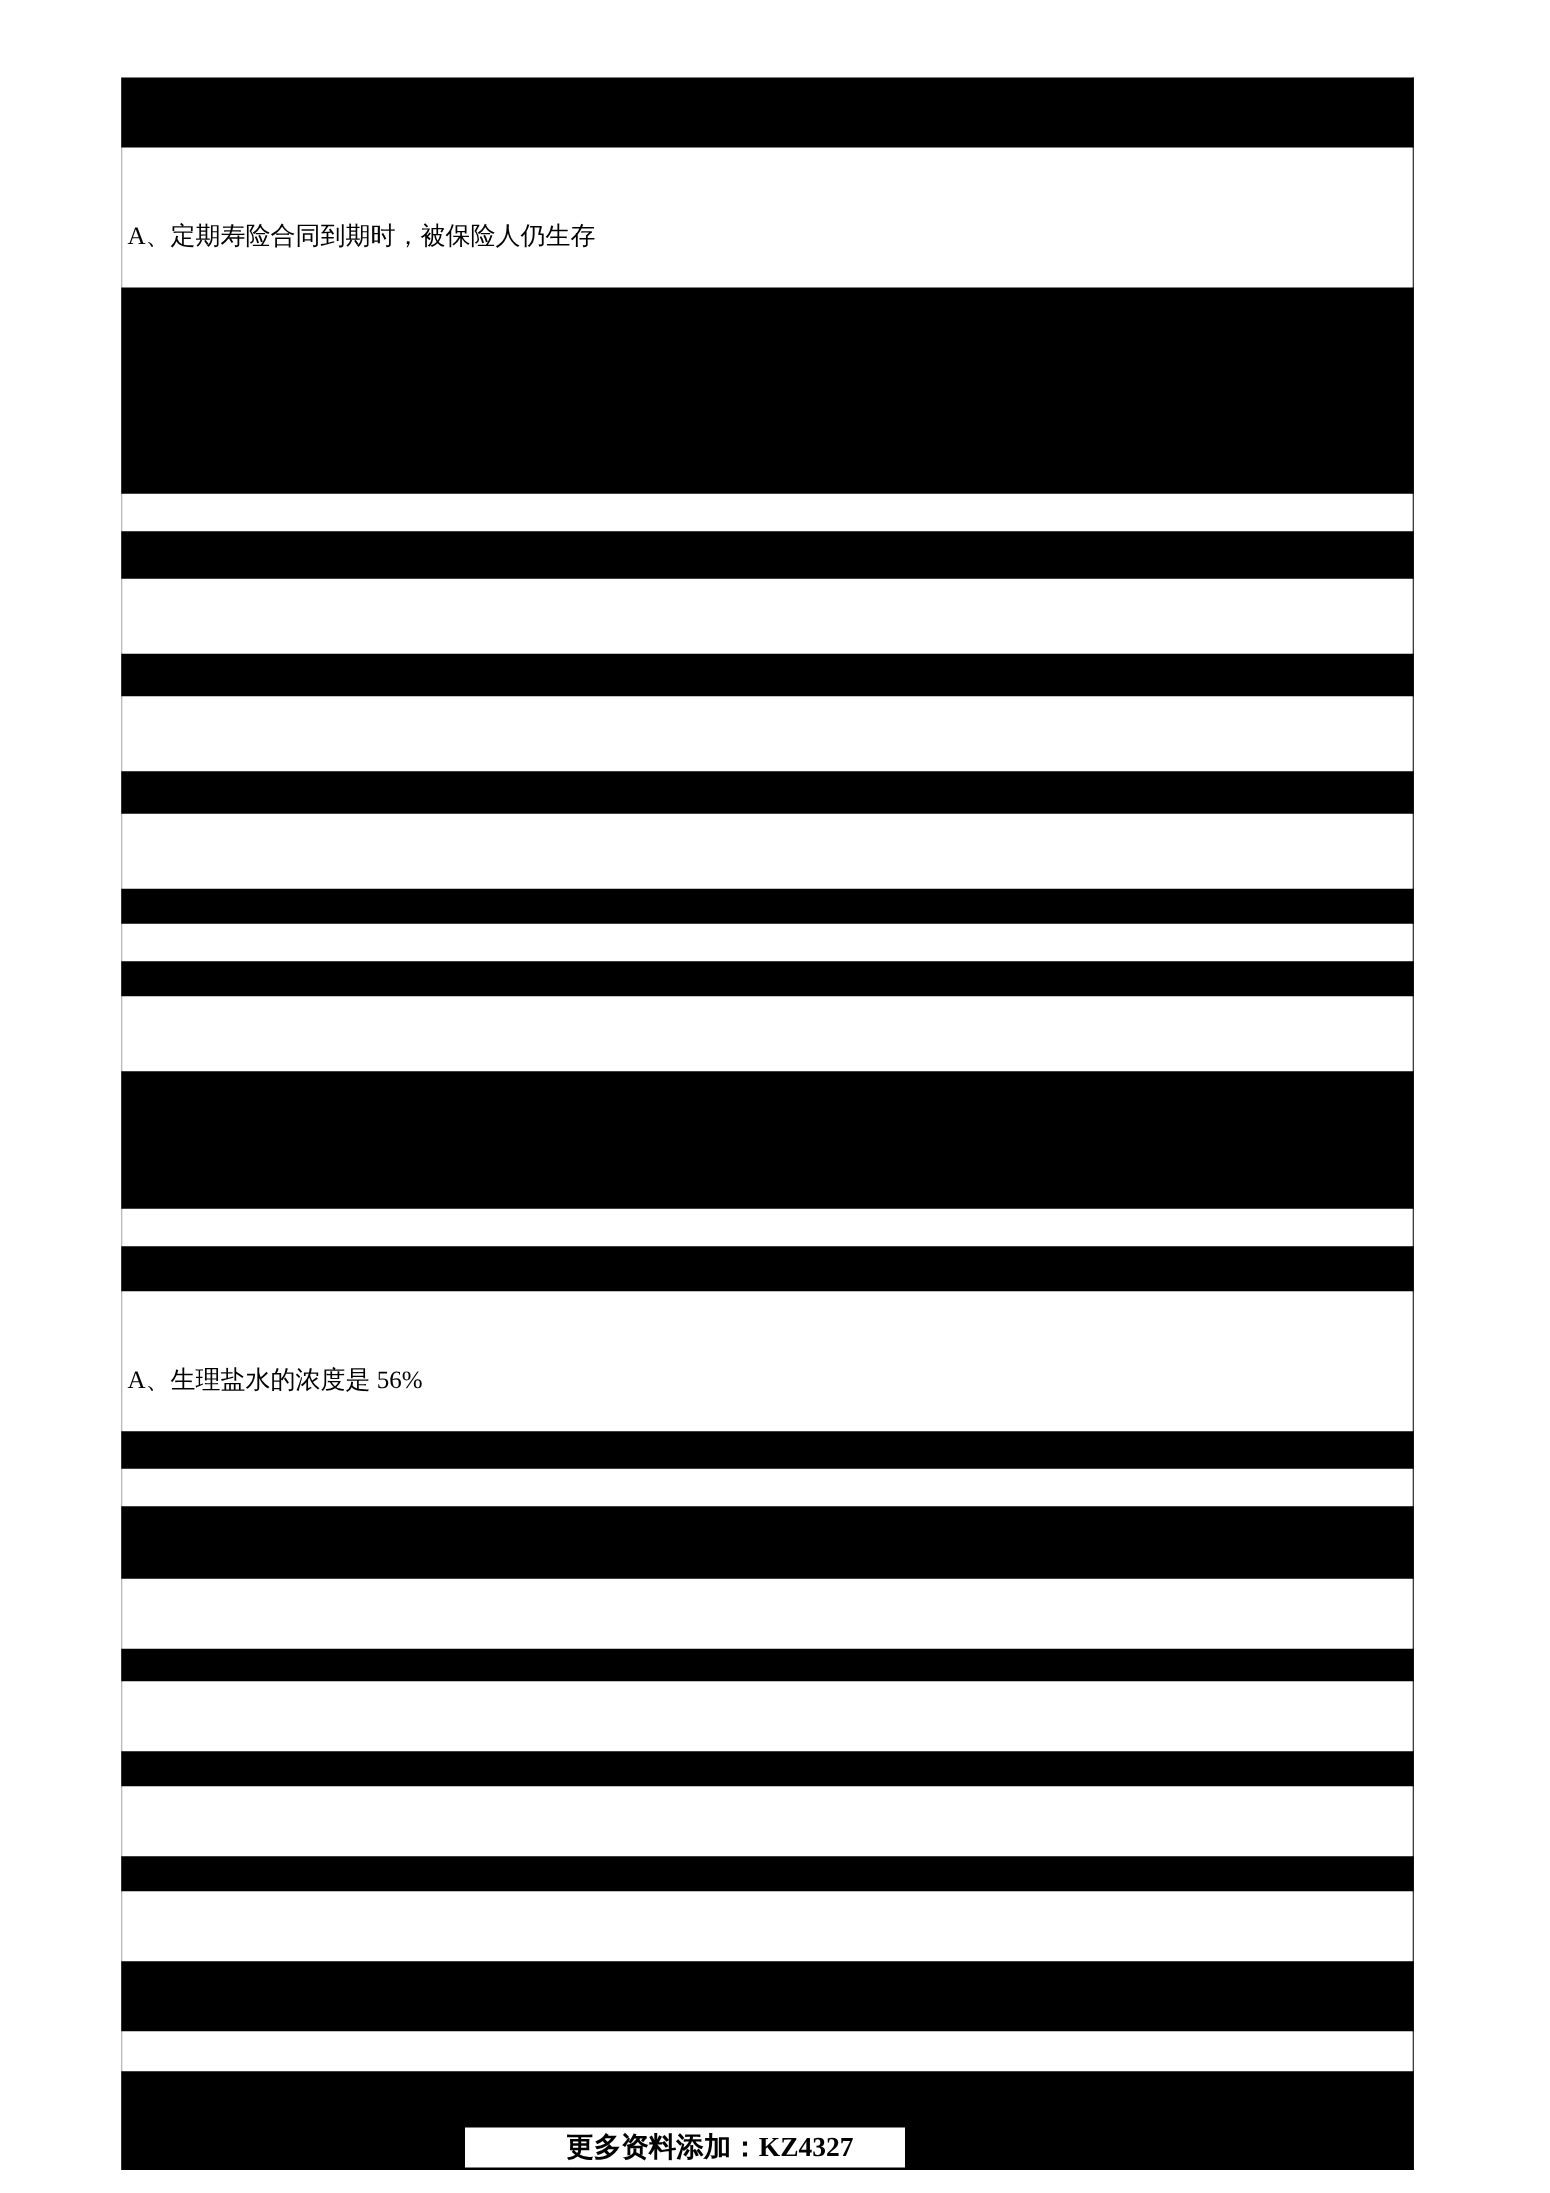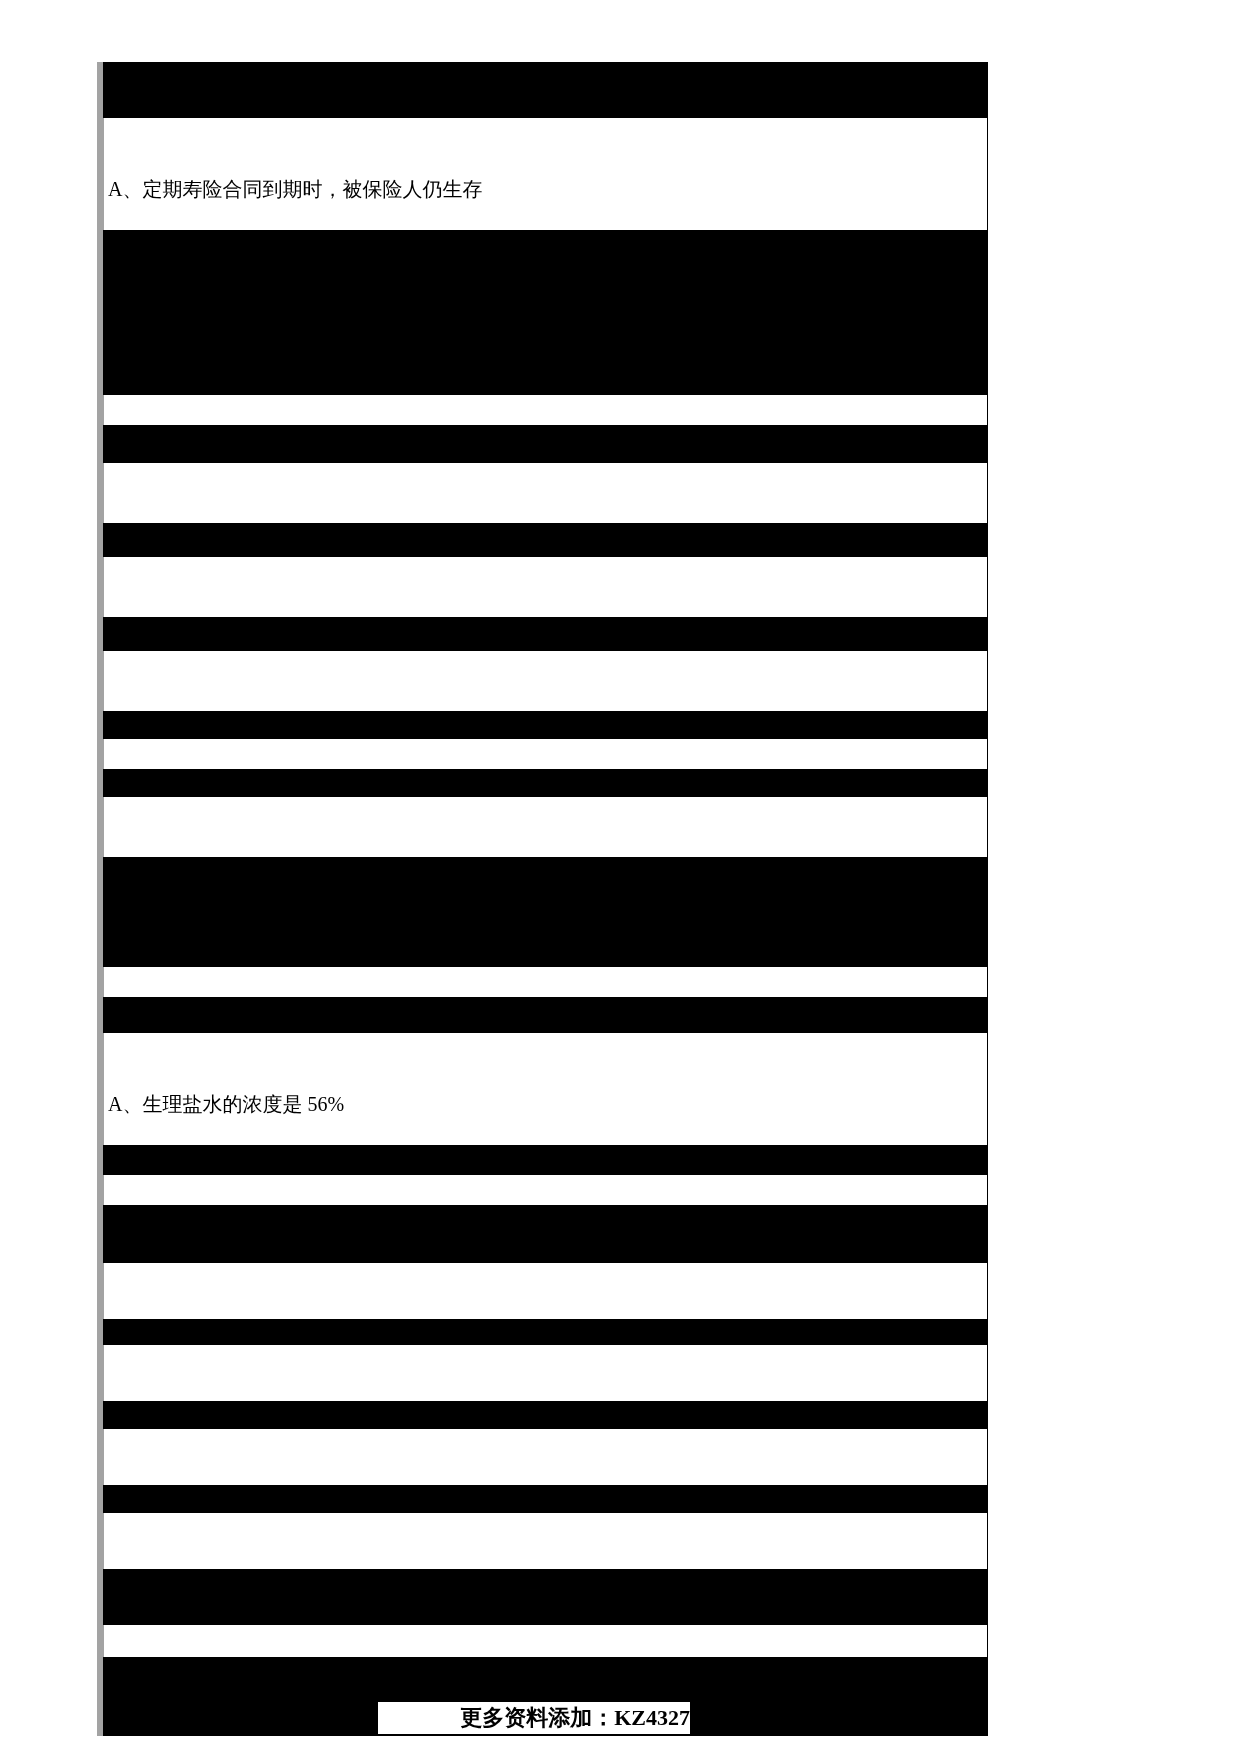--- a/index.html
+++ b/index.html
@@ -13,22 +13,22 @@
     height: 1754px;
     background: #ffffff;
     font-family: "Liberation Serif", "DejaVu Serif", serif;
     color: #000000;
     overflow: hidden;
   }
   .content {
     position: absolute;
     left: 97px;
     top: 62px;
-    width: 891px;
-    border-left: 7px solid #a3a3a3;
+    width: 1034px;
+    border-left: 1px solid #a3a3a3;
     border-right: 1px solid #000000;
     box-sizing: border-box;
   }
   .row {
     width: 100%;
     box-sizing: border-box;
   }
   .bar {
     background: #000000;
     margin-left: -1px;
@@ -51,22 +51,23 @@
     position: absolute;
     left: 275px;
     bottom: 2px;
     width: 312px;
     height: 32px;
     background: #ffffff;
     color: #000000;
     font-weight: bold;
     font-size: 22px;
     line-height: 32px;
-    text-align: right;
+    text-align: center;
     white-space: pre;
+    padding-left: 40px;
   }
 </style>
 </head>
 <body>
 
 <div class="page">
   <div class="content">
 
     <div class="row bar" style="height:56px"></div>
     <div class="row opts" style="height:112px">

